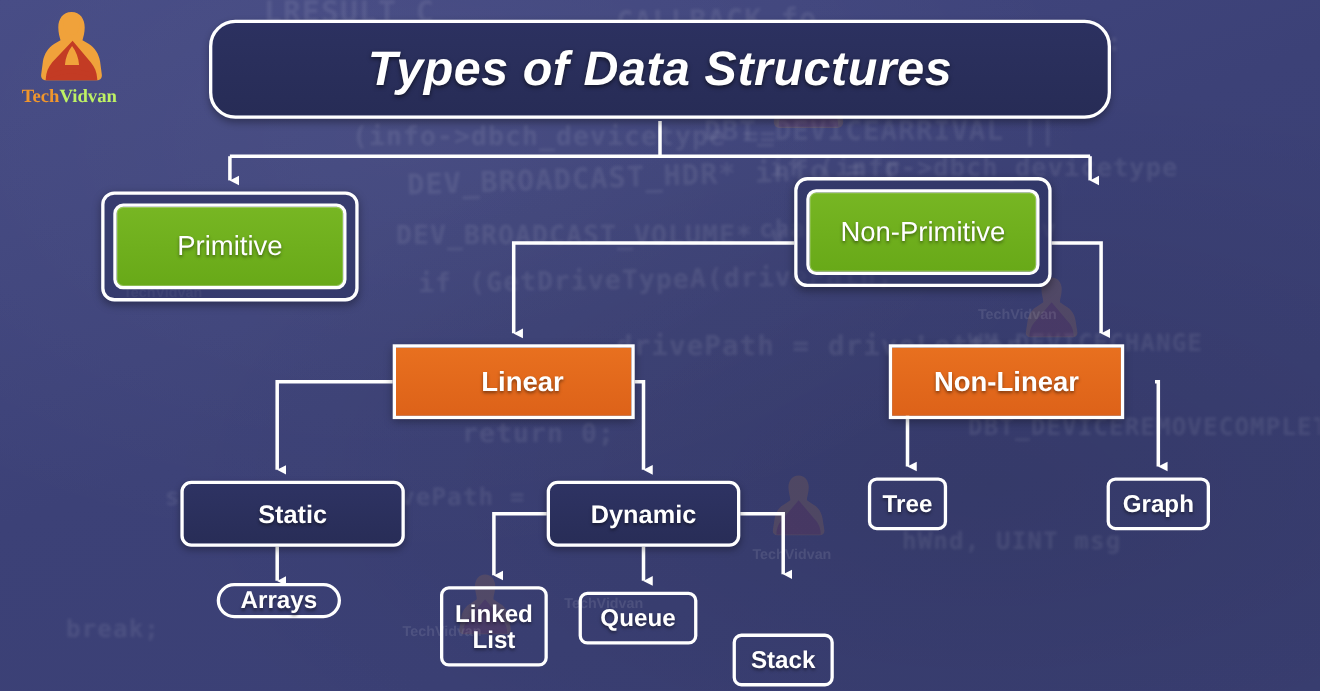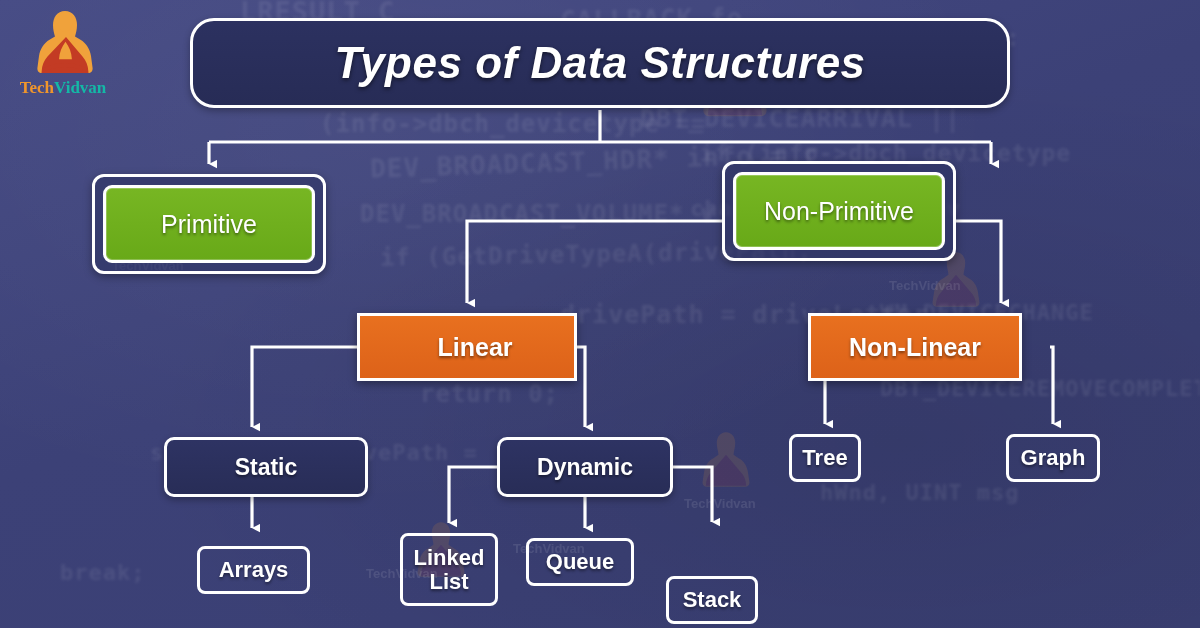--- a/index.html
+++ b/index.html
@@ -122,35 +122,35 @@
 
   
   .leaf{
     background:transparent;
     border:3px solid #ffffff; border-radius:8px;
     color:#ffffff; font-size:22px;
     text-shadow:0 2px 3px rgba(0,0,0,.45);
   }
   #tree-node{   left:789px;  top:434px; width:72px;  height:48px; }
   #graph-node{  left:1006px; top:434px; width:94px;  height:48px; }
-  #arrays-node{ left:197px;  top:546px; width:113px; height:48px; }
+  #arrays-node{ left:197px;  top:530px; width:113px; height:32px;border-radius:16px; }
   #linkedlist-node{ left:400px; top:533px; width:98px; height:73px; line-height:1.05; }
   #queue-node{  left:526px;  top:538px; width:108px; height:48px; }
   #stack-node{  left:666px;  top:532px; width:92px;  height:48px;margin-top:44px; }
 
   
   #logo{ position:absolute; left:8px; top:10px; width:110px; height:100px; z-index:6; }
   #logo-mark{ position:absolute; left:26px; top:0px; width:62px; height:68px; }
   #logo-text{
     position:absolute; left:0; top:68px; width:110px;
     text-align:center; font-size:17px; font-weight:bold;
     font-family:"Liberation Serif", serif;
   }
   #logo-text .tech{ color:#f0962c; }
-  #logo-text .vidvan{ color:#14b8a6; }
+  #logo-text .vidvan{ color:#bef264; }
 </style>
 </head>
 <body>
 
 <div id="bg-texture"></div>
 
 <div id="bg-code">
   <span class="c1">LRESULT C</span>
   <span class="c2">CALLBACK fo</span>
   <span class="c3">switch</span>

